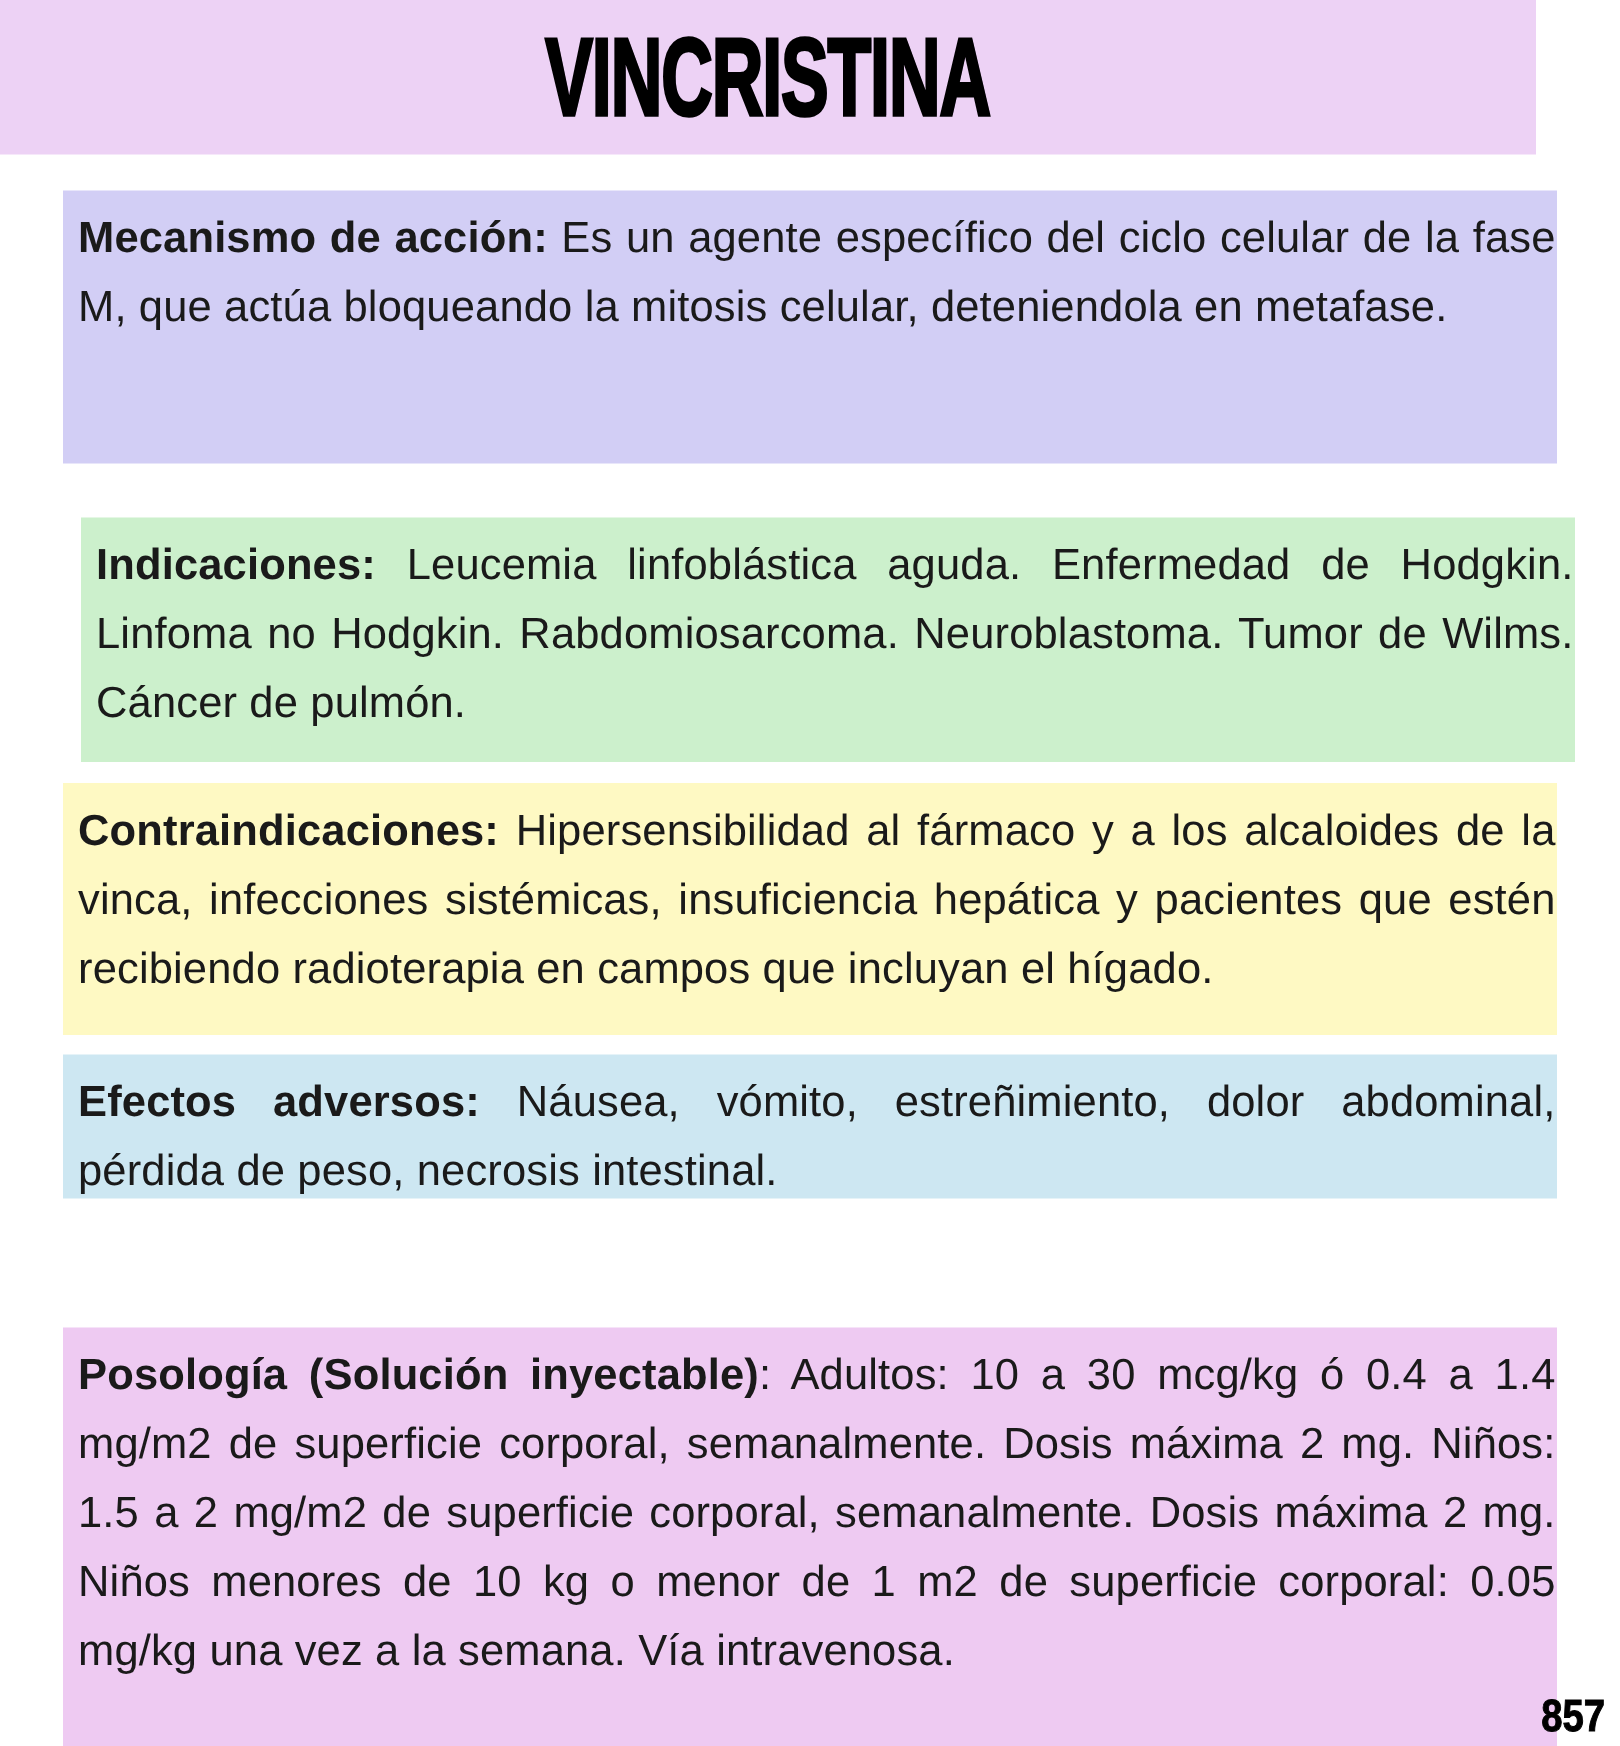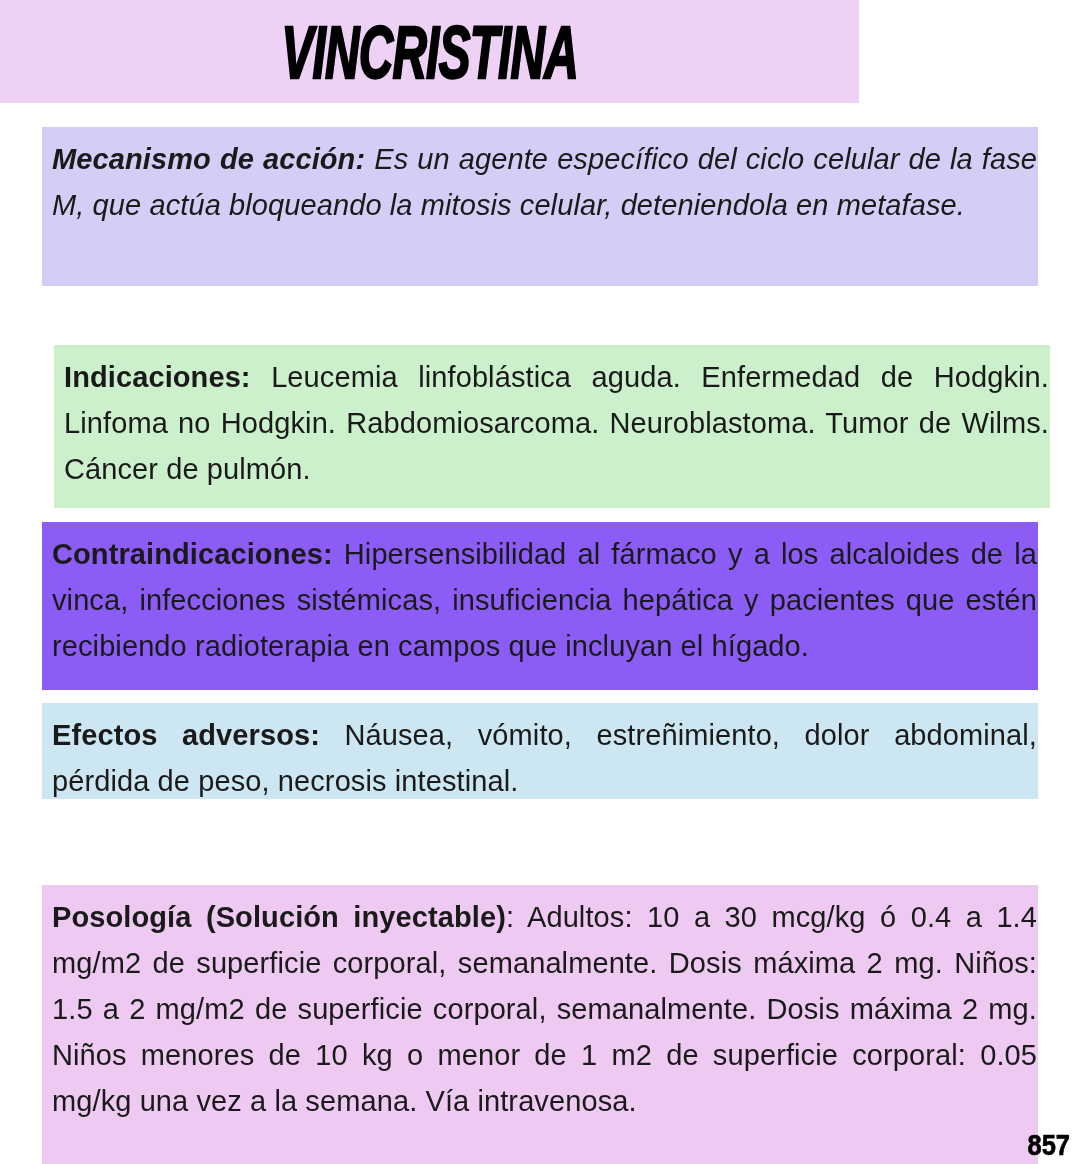--- a/index.html
+++ b/index.html
@@ -13,27 +13,26 @@
     font-family: "Liberation Sans", sans-serif;
     overflow: hidden;
     position: relative;
   }
 
   
   .header-band {
     position: absolute;
     left: 0;
     top: 0;
-    width: 859px;
+    width: 1024px;
     height: 103px;
     background: #edd2f5;
     display: flex;
     align-items: center;
     justify-content: center;
-    font-style: italic;
   }
   .drug-title {
     font-family: "Liberation Sans Narrow", "Liberation Sans", sans-serif;
     font-weight: 700;
     font-size: 68px;
     line-height: 1;
     letter-spacing: -1px;
     color: #000000;
     transform: scaleX(0.70) scaleY(1.08);
     transform-origin: center center;
@@ -59,21 +58,21 @@
     font-size: 29px;
     line-height: 46px;
     letter-spacing: 0.1px;
     transform: scaleX(1.0);
     -webkit-font-smoothing: none;
   }
   .block p .lbl {
     font-weight: 700;
   }
 
-  #block-mecanismo { top: 127px;  height: 159px; background: #d2cef5; font-style: italic; }
+  #block-mecanismo { top: 127px;  height: 182px; background: #d2cef5; }
   #block-indicaciones { top: 345px; height: 163px; background: #ccf0cc; }
   #block-contraindicaciones { top: 522px; height: 168px; background: #f5dfc8; }
   #block-efectos { top: 703px; height: 96px; background: #cde7f2; }
   #block-posologia { top: 845px; height: 298px; background: #eecaf2; }
 
   
   .page-number {
     position: absolute;
     right: 10px;
     bottom: 4px;
@@ -95,21 +94,21 @@
 </div>
 
 <section class="block" id="block-mecanismo" style="background: rgb(210, 206, 245);">
   <p><span class="lbl">Mecanismo de acción:</span><span> Es un agente específico del ciclo celular de la fase M, que actúa bloqueando la mitosis celular, deteniendola en metafase.</span></p>
 </section>
 
 <section class="block" id="block-indicaciones" style="background: rgb(204, 240, 204); margin-left: 12px;">
   <p><span class="lbl">Indicaciones:</span><span> Leucemia linfoblástica aguda. Enfermedad de Hodgkin. Linfoma no Hodgkin. Rabdomiosarcoma. Neuroblastoma. Tumor de Wilms. Cáncer de pulmón.</span></p>
 </section>
 
-<section class="block" id="block-contraindicaciones" style="background: #8b5cf6;">
+<section class="block" id="block-contraindicaciones" style="background: #fef9c3;">
   <p><span class="lbl">Contraindicaciones:</span><span> Hipersensibilidad al fármaco y a los alcaloides de la vinca, infecciones sistémicas, insuficiencia hepática y pacientes que estén recibiendo radioterapia en campos que incluyan el hígado.</span></p>
 </section>
 
 <section class="block" id="block-efectos" style="background: rgb(205, 231, 242);">
   <p><span class="lbl">Efectos adversos:</span><span> Náusea, vómito, estreñimiento, dolor abdominal, pérdida de peso, necrosis intestinal.</span></p>
 </section>
 
 <section class="block" id="block-posologia" style="background: rgb(238, 202, 242); margin-top: 40px;">
   <p><span class="lbl">Posología (Solución inyectable)</span><span>: Adultos: 10 a 30 mcg/kg ó 0.4 a 1.4 mg/m2 de superficie corporal, semanalmente. Dosis máxima 2 mg. Niños: 1.5 a 2 mg/m2 de superficie corporal, semanalmente. Dosis máxima 2 mg. Niños menores de 10 kg o menor de 1 m2 de superficie corporal: 0.05 mg/kg una vez a la semana. Vía intravenosa.</span></p>
 </section>

